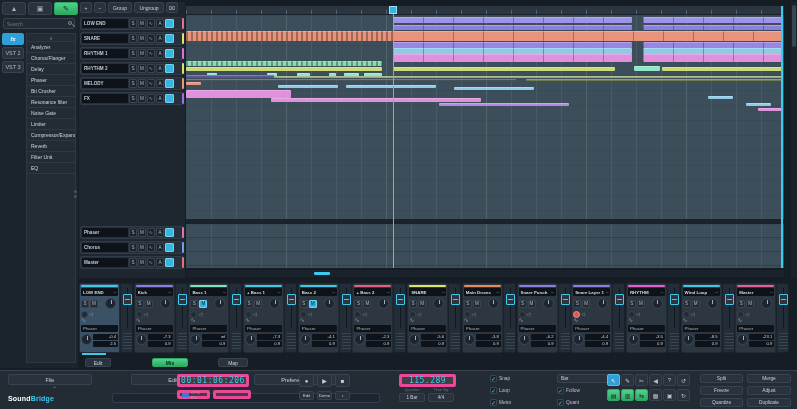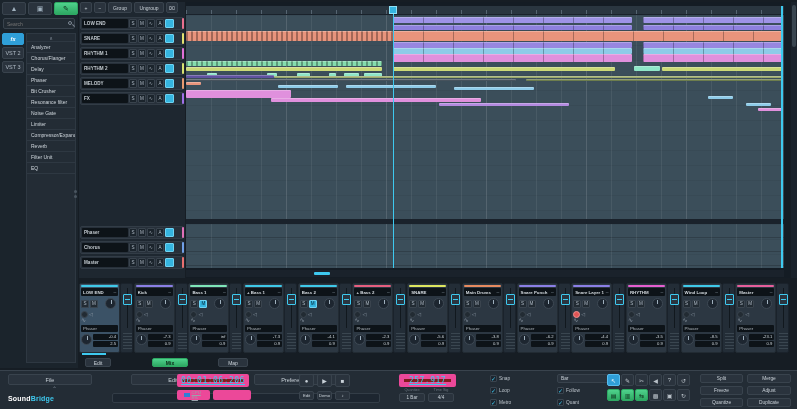--- a/index.html
+++ b/index.html
@@ -107,22 +107,22 @@
   .mixtab{height:9px; font-size:5px;}
   .mixtab.active{background:linear-gradient(#4fd28c,#2ea963); border-color:#2ea963; color:#0b2717; font-weight:bold;}
 
   
   #transport{left:0; top:370px; width:797px; height:39px; background:#232c35; border-top:1px solid var(--border);}
   .menu-btn{height:11px; width:84px; font-size:5.5px;}
   #logo{position:absolute; left:8px; top:24px; font-size:7px; font-weight:bold; color:#fff; letter-spacing:0.2px;}
   #logo .b2{color:var(--cyan);}
   #logo-chev{position:absolute; left:52px; top:14px; font-size:6px; color:var(--dim);}
   #statusbar{position:absolute; left:112px; top:22px; width:268px; height:10px; background:#1d2630; border:1px solid #333d47; border-radius:2px;}
-  .lcd{background:#7f1d1d; border:5px solid #ec4899; border-radius:2px; color:var(--cyan);
-       font-family:"DejaVu Sans Mono",monospace; display:flex; align-items:center; justify-content:center;text-decoration:underline;}
+  .lcd{background:#404040; border:3px solid #ec4899; border-radius:2px; color:var(--cyan);
+       font-family:"DejaVu Sans Mono",monospace; display:flex; align-items:center; justify-content:center;}
   #timedisp{position:absolute; left:177px; top:3px; width:72px; height:13px; font-size:8px; letter-spacing:0.5px;}
   #cpubox{position:absolute; left:177px; top:19px; width:33px; height:9px; font-size:4.4px; color:#9aa3ab; justify-content:flex-start; padding-left:2px; gap:2px;}
   #cpubar{width:7px; height:4px; background:#2f7fd8;}
   #auxbox{position:absolute; left:213px; top:19px; width:38px; height:9px;}
   .tr-btn{position:absolute; width:15px; height:13px; font-size:6px;}
   .tr-small{position:absolute; width:15px; height:9px; font-size:4.2px;}
   #bpmdisp{position:absolute; left:399px; top:3px; width:57px; height:13px; font-size:8px; letter-spacing:0.5px;}
   .lcd-label{position:absolute; font-size:3.8px; color:#69737d; width:26px; text-align:center;}
   .lcd-sub{position:absolute; width:26px; height:9px; font-size:4.6px;}
   .toggle{display:flex; align-items:center; gap:2px; height:9px;}
@@ -845,21 +845,21 @@
       </div>
     <div id="auxbox" class="lcd"></div>
 
     <div class="btn tr-btn" style="left:299px;top:3px">●</div>
     <div class="btn tr-btn" style="left:317px;top:3px">▶</div>
     <div class="btn tr-btn" style="left:335px;top:3px">■</div>
     <div class="btn tr-small" style="left:299px;top:20px">Edit</div>
     <div class="btn tr-small" style="left:317px;top:20px">Demo</div>
     <div class="btn tr-small" style="left:335px;top:20px">♪</div>
 
-    <div id="bpmdisp" class="lcd">257.917</div>
+    <div id="bpmdisp" class="lcd">115.289</div>
     <div class="lcd-label" style="left:399px;top:17px">Quantize</div>
     <div class="lcd-label" style="left:428px;top:17px">Time Sig</div>
     <div class="btn lcd-sub" style="left:399px;top:22px">1 Bar</div>
     <div class="btn lcd-sub" style="left:428px;top:22px">4/4</div>
 
     <div id="togglesA" style="position:absolute;left:490px;top:3px;display:flex;flex-direction:column;gap:3px">
         <div class="toggle">
           <div class="cb on"></div>
           <span>Snap</span>
         </div>

